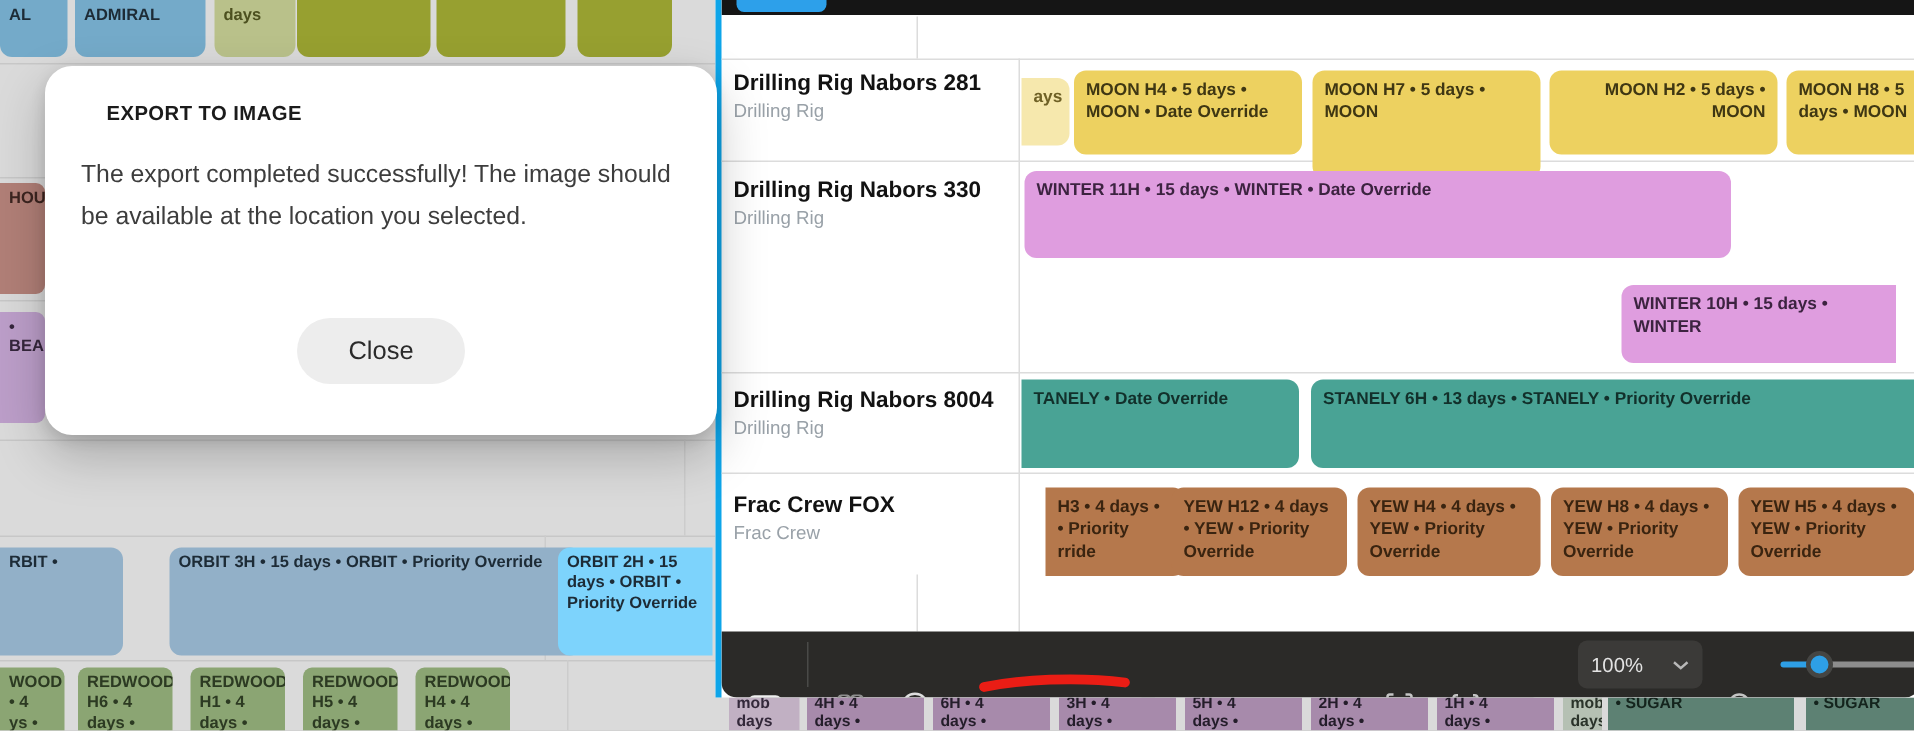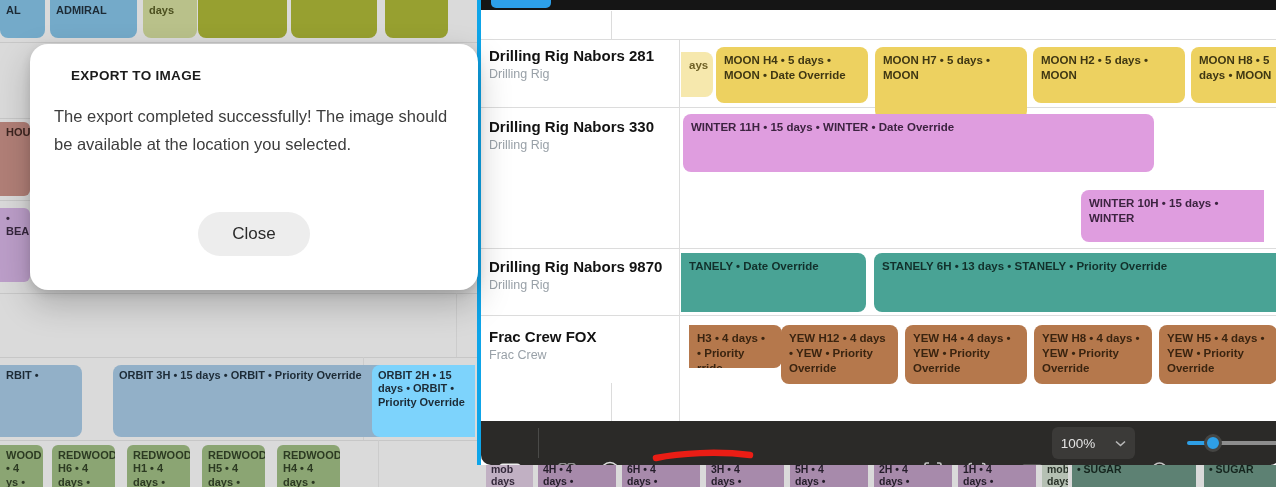--- a/index.html
+++ b/index.html
@@ -154,36 +154,36 @@
     <div class="gline" style="left:0;top:248px;width:799px;height:1px;"></div>
     <div class="gline" style="left:0;top:315px;width:799px;height:1px;"></div>
     <div class="gline" style="left:130px;top:11px;width:1px;height:28px;"></div>
     <div class="gline" style="left:130px;top:383px;width:1px;height:38px;"></div>
     <div class="gline" style="left:198px;top:39px;width:1px;height:382px;"></div>
 
     <div class="row-title" style="top:47px;">Drilling Rig Nabors 281</div>
     <div class="row-sub" style="top:67px;">Drilling Rig</div>
     <div class="row-title" style="top:118px;">Drilling Rig Nabors 330</div>
     <div class="row-sub" style="top:138px;">Drilling Rig</div>
-    <div class="row-title" style="top:258px;">Drilling Rig Nabors 9870</div>
+    <div class="row-title" style="top:258px;">Drilling Rig Nabors 8004</div>
     <div class="row-sub" style="top:278px;">Drilling Rig</div>
     <div class="row-title" style="top:328px;">Frac Crew FOX</div>
     <div class="row-sub" style="top:348px;">Frac Crew</div>
 
     <div id="viewer-bars">
         <div class="vbar" style="left: 200px; top: 52px; width: 32px; height: 45px; background: rgb(246, 232, 173); border-radius: 0px 8px 8px 0px; color: rgb(111, 97, 38);">ays</div>
         <div class="vbar" style="left: 235px; top: 47px; width: 152px; height: 56px; background: rgb(237, 209, 96); border-radius: 8px; color: rgb(63, 55, 19);">MOON H4 • 5 days • MOON • Date Override</div>
         <div class="vbar" style="left: 394px; top: 47px; width: 152px; height: 72px; background: rgb(237, 209, 96); border-radius: 8px; color: rgb(63, 55, 19);">MOON H7 • 5 days • MOON</div>
-        <div class="vbar" style="left: 552px; top: 47px; width: 152px; height: 56px; background: rgb(237, 209, 96); border-radius: 8px; color: rgb(63, 55, 19);">MOON H2 • 5 days • MOON</div>
+        <div class="vbar" style="left: 552px; top: 47px; width: 152px; height: 56px; background: rgb(237, 209, 96); border-radius: 8px; color: rgb(63, 55, 19); text-align: right;">MOON H2 • 5 days • MOON</div>
         <div class="vbar" style="left: 710px; top: 47px; width: 89px; height: 56px; background: rgb(237, 209, 96); border-radius: 8px 0px 0px 8px; color: rgb(63, 55, 19);">MOON H8 • 5 days • MOON</div>
         <div class="vbar" style="left: 202px; top: 114px; width: 471px; height: 58px; background: rgb(223, 157, 223); border-radius: 8px; color: rgb(60, 35, 64);">WINTER 11H • 15 days • WINTER • Date Override</div>
         <div class="vbar" style="left: 600px; top: 190px; width: 183px; height: 52px; background: rgb(223, 157, 223); border-radius: 8px 0px 0px 8px; color: rgb(60, 35, 64);">WINTER 10H • 15 days • WINTER</div>
         <div class="vbar" style="left: 200px; top: 253px; width: 185px; height: 59px; background: rgb(73, 163, 149); border-radius: 0px 8px 8px 0px; color: rgb(18, 48, 43);">TANELY • Date Override</div>
         <div class="vbar" style="left: 393px; top: 253px; width: 406px; height: 59px; background: rgb(73, 163, 149); border-radius: 8px 0px 0px 8px; color: rgb(18, 48, 43);">STANELY 6H • 13 days • STANELY • Priority Override</div>
-        <div class="vbar" style="left: 208px; top: 325px; width: 93px; height: 43px; background: rgb(181, 120, 76); border-radius: 0px 8px 8px 0px; color: rgb(58, 36, 16);">
+        <div class="vbar" style="left: 216px; top: 325px; width: 93px; height: 59px; background: rgb(181, 120, 76); border-radius: 0px 8px 8px 0px; color: rgb(58, 36, 16);">
           <div>H3 • 4 days •</div>
           <div>• Priority</div>
           <div>rride</div>
         </div>
         <div class="vbar" style="left: 300px; top: 325px; width: 117px; height: 59px; background: rgb(181, 120, 76); border-radius: 8px; color: rgb(58, 36, 16);">YEW H12 • 4 days • YEW • Priority Override</div>
         <div class="vbar" style="left: 424px; top: 325px; width: 122px; height: 59px; background: rgb(181, 120, 76); border-radius: 8px; color: rgb(58, 36, 16);">YEW H4 • 4 days • YEW • Priority Override</div>
         <div class="vbar" style="left: 553px; top: 325px; width: 118px; height: 59px; background: rgb(181, 120, 76); border-radius: 8px; color: rgb(58, 36, 16);">YEW H8 • 4 days • YEW • Priority Override</div>
         <div class="vbar" style="left: 678px; top: 325px; width: 118px; height: 59px; background: rgb(181, 120, 76); border-radius: 8px; color: rgb(58, 36, 16);">YEW H5 • 4 days • YEW • Priority Override</div>
       </div>
 

